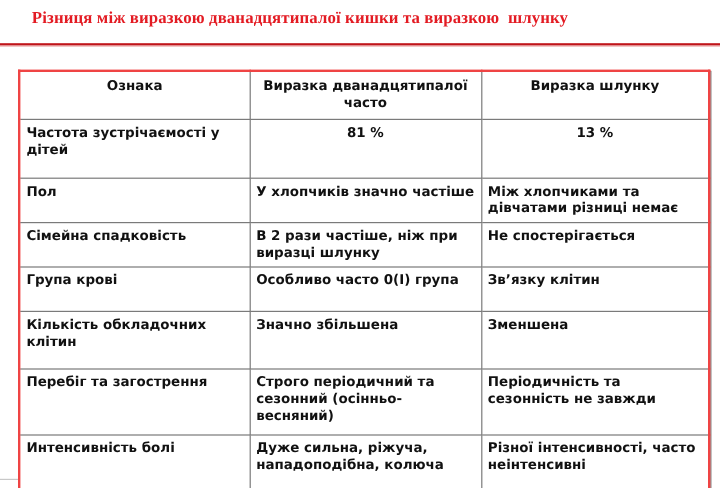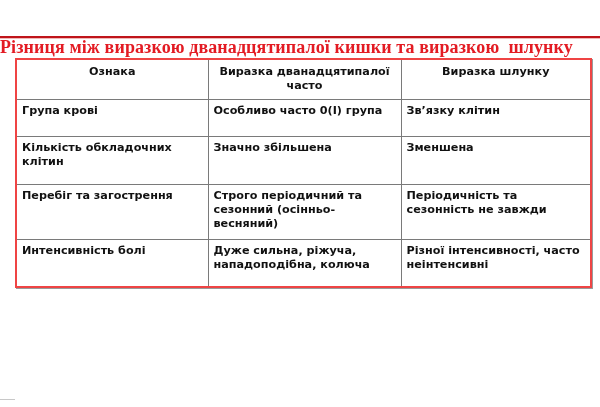--- a/index.html
+++ b/index.html
@@ -14,25 +14,24 @@
       overflow: hidden;
     }
     .title {
       position: absolute;
       left: 0;
       top: 8px;
       width: 500px;
       text-align: center;
       font-family: "Liberation Serif", "DejaVu Serif", serif;
       font-weight: bold;
-      font-size: 18px;
+      font-size: 14px;
       color: #e31b23;
       letter-spacing: 0.1px;
       white-space: pre;
-      margin-top: 29px;
     }
     .rule {
       position: absolute;
       left: 0;
       top: 36px;
       width: 600px;
       height: 2px;
       background: #c0141a;
     }
     .rule-shadow {
@@ -114,20 +113,35 @@
       <col class="c3">
     </colgroup>
     <thead>
       <tr class="h0">
         <th>Ознака</th>
         <th>Виразка дванадцятипалої часто</th>
         <th>Виразка шлунку</th>
       </tr>
     </thead>
     <tbody>
+      <tr class="r1">
+        <td class="left">Частота зустрічаємості у дітей</td>
+        <td class="center">81 %</td>
+        <td class="center">13 %</td>
+      </tr>
+      <tr class="r2">
+        <td class="left">Пол</td>
+        <td class="left">У хлопчиків значно частіше</td>
+        <td class="left">Між хлопчиками та дівчатами  різниці немає</td>
+      </tr>
+      <tr class="r3">
+        <td class="left">Сімейна спадковість</td>
+        <td class="left">В 2 рази частіше, ніж при виразці шлунку</td>
+        <td class="left">Не спостерігається</td>
+      </tr>
       <tr class="r4">
         <td class="left">Група крові</td>
         <td class="left">Особливо часто 0(I) група</td>
         <td class="left">Зв’язку клітин</td>
       </tr>
       <tr class="r5">
         <td class="left">Кількість обкладочних клітин</td>
         <td class="left">Значно збільшена</td>
         <td class="left">Зменшена</td>
       </tr>

